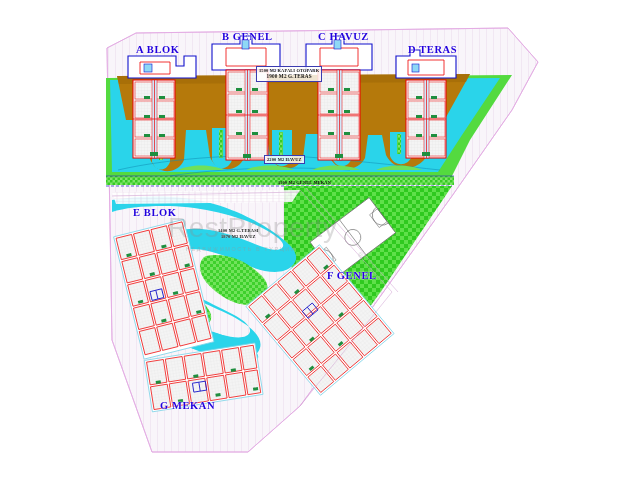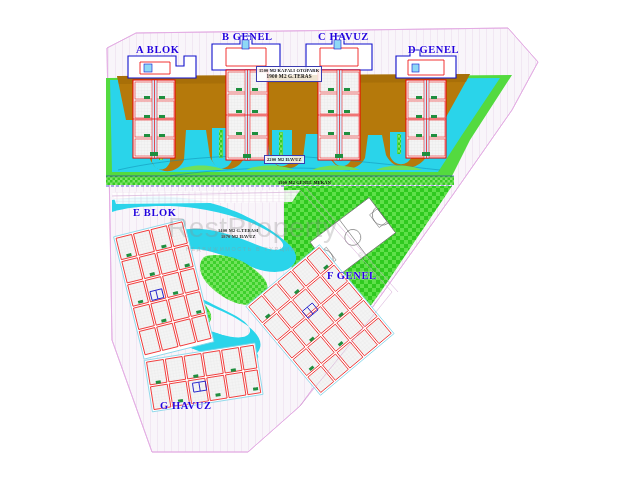--- a/index.html
+++ b/index.html
@@ -486,24 +486,24 @@
     <g fill="none" stroke="#cf9fd0" stroke-width="0.5">
       <path d="M300 190 L392 292 L300 406"></path>
       <path d="M306 188 L398 292"></path>
       <path d="M112 196 L300 192"></path>
     </g>
   </svg>
 
   <div class="blok-label" style="left:122px; top:44px;margin-left:14px;">A BLOK</div>
   <div class="blok-label" style="left:222px; top:31px;">B GENEL</div>
   <div class="blok-label" style="left:318px; top:31px;">C HAVUZ</div>
-  <div class="blok-label" style="left:408px; top:44px;">D GENEL</div>
+  <div class="blok-label" style="left:408px; top:44px;">D TERAS</div>
   <div class="blok-label" style="left:133px; top:207px;">E BLOK</div>
   <div class="blok-label" style="left:327px; top:270px;">F GENEL</div>
-  <div class="blok-label" style="left:160px; top:400px;">G HAVUZ</div>
+  <div class="blok-label" style="left:160px; top:400px;">G MEKAN</div>
 
   <div class="area-label boxed" style="left:256px; top:66px;">
     <div>1500 M2 KAPALI OTOPARK</div>
     <div style="font-size:5.2px;">1900 M2 G.TERAS</div>
   </div>
 
   <div class="area-label boxed" style="left:264px; top:155px;">
     <div>2200 M2 HAVUZ</div>
   </div>
 

